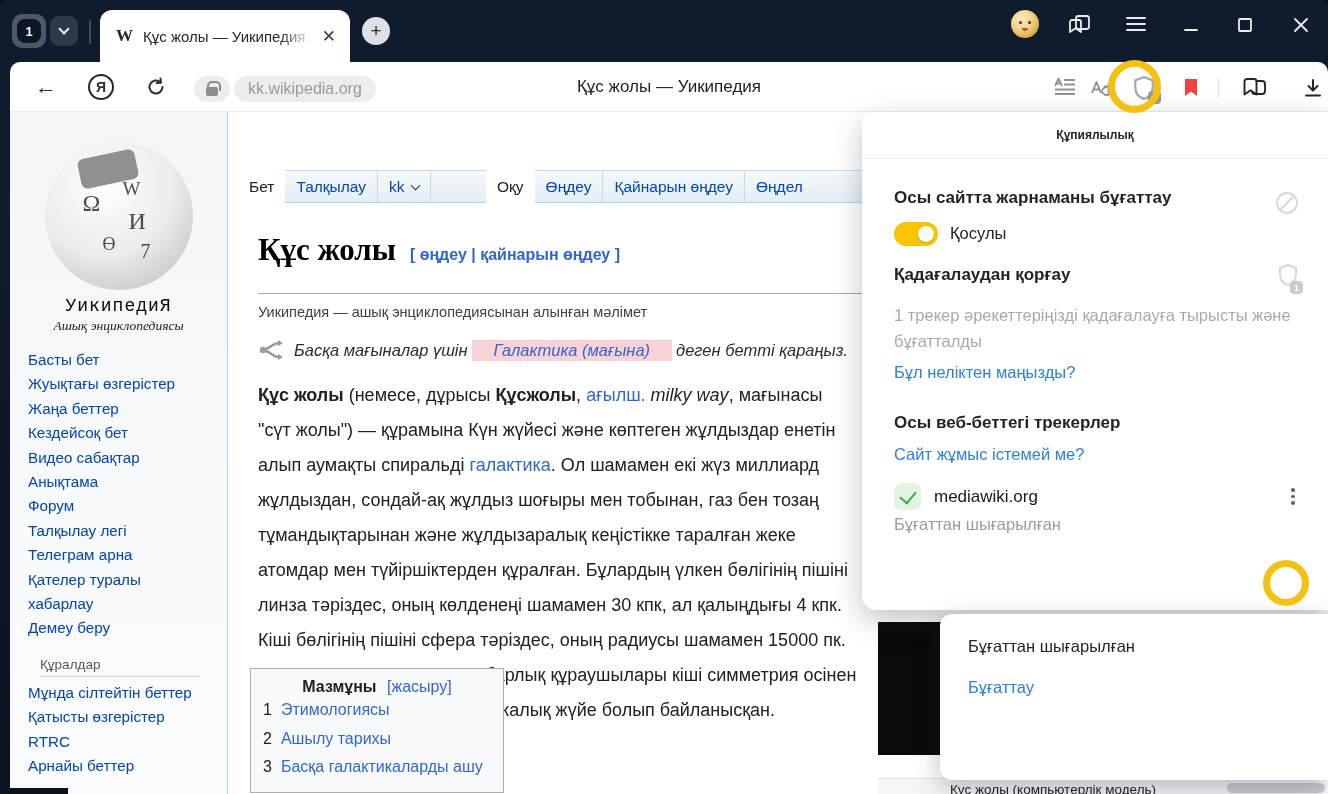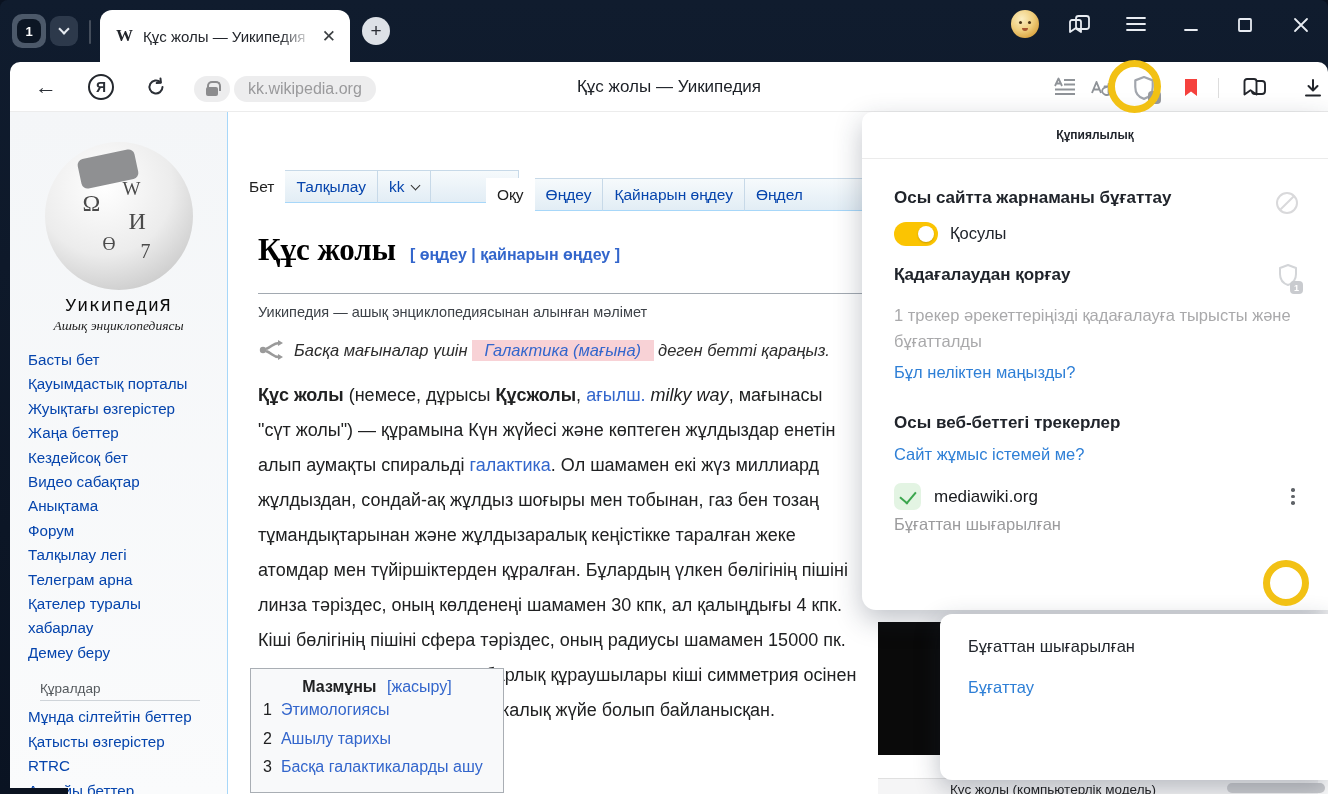--- a/index.html
+++ b/index.html
@@ -53,33 +53,33 @@
   .puzzle-gap{position:absolute;left:34px;top:12px;width:58px;height:30px;background:#8f9092;border-radius:6px;transform:rotate(-12deg)}
   .wp-title{font-family:Liberation Mono, monospace;font-size:18px;color:#0b0b0b;text-align:center;margin-top:6px;letter-spacing:1px}
   .wp-sub{font-family:"Liberation Serif","DejaVu Serif",serif;font-style:italic;font-size:13.5px;color:#222;text-align:center;margin-top:2px}
   .side-nav{margin:14px 0 0 18px;width:178px}
   .side-link{display:block;color:#0645ad;font-size:15.2px;line-height:24.4px;text-decoration:none}
   .tools-head{margin:16px 0 4px 30px;width:160px;color:#54595d;font-size:13.5px;border-bottom:1px solid #cfd4d9;padding-bottom:4px}
 
   .article{position:absolute;left:218px;right:0;top:0;bottom:0;background:#fff}
   .tabrow{position:absolute;top:58px;left:0;right:0;height:33px;font-size:15.5px}
   .tabs-l{position:absolute;left:10px;top:0;display:flex;height:33px}
-  .tabs-r{position:absolute;left:258px;top:8px;display:flex;height:49px}
+  .tabs-r{position:absolute;left:258px;top:0;display:flex;height:49px}
   .wtab{display:flex;align-items:center;padding:0 11px;height:33px;background:linear-gradient(180deg,#f6fafc,#e2edf5);border:1px solid #c7d9e8;border-bottom-color:#a7d7f9;color:#0645ad;white-space:nowrap}
   .wtab + .wtab{border-left:none}
   .wtab.active{background:#fff;border:none;color:#222}
   .wtab.empty{width:88px}
   .wtab.clip{padding-right:96px}
   .chev{width:7px;height:7px;border-right:1.8px solid #333;border-bottom:1.8px solid #333;transform:rotate(45deg);margin:-3px 0 0 7px}
   .a-title{position:absolute;left:30px;top:120px;font-family:"Liberation Serif","DejaVu Serif",serif;font-size:31px;color:#000}
   .a-edit{font-family:"Liberation Sans","DejaVu Sans",sans-serif;font-size:16px;color:#3366cc;margin-left:14px}
   .a-rule{position:absolute;left:30px;right:0;top:181px;border-top:1px solid #a2a9b1}
   .a-tagline{position:absolute;left:30px;top:192px;font-size:14.5px;color:#3d4248}
   .hatnote{position:absolute;left:30px;top:227px;font-style:italic;font-size:16.5px;color:#2c2c2c;display:flex;align-items:center}
-  .hl{background:#f8d2d6;color:#3366cc;padding:1px 13px;margin:0 4px}
+  .hl{background:#f8d2d6;color:#3366cc;padding:1px 22px;margin:0 4px}
   .a-par{position:absolute;left:30px;top:266px;width:602px;font-size:18px;line-height:35px;color:#202122}
   .a-par .b{font-weight:bold}
   .a-par .i{font-style:italic}
   .wlink{color:#3366cc}
   .toc{position:absolute;left:22px;top:556px;width:254px;border:1px solid #a9aeb4;background:#f8f9fa;padding:9px 12px 10px}
   .toc-head{text-align:center;font-size:16px;color:#202122}
   .toc-head .b{font-weight:bold}
   .toc-head .wlink{margin-left:6px}
   .toc-item{display:flex;font-size:16px;line-height:28.5px}
   .toc-num{color:#202122;margin-right:9px}
@@ -242,21 +242,20 @@
         <span style="left:38px;top:48px;font-size:24px">Ω</span>
         <span style="left:78px;top:36px;font-size:19px">W</span>
         <span style="left:84px;top:66px;font-size:24px">И</span>
         <span style="left:58px;top:92px;font-size:18px">Ө</span>
         <span style="left:96px;top:98px;font-size:20px">7</span>
       </div>
       <div class="wp-title">УикипедиЯ</div>
       <div class="wp-sub">Ашық энциклопедиясы</div>
       <nav class="side-nav">
           <a class="side-link">Басты бет</a>
-          <a class="side-link">Қауымдастық порталы</a>
           <a class="side-link">Жуықтағы өзгерістер</a>
           <a class="side-link">Жаңа беттер</a>
           <a class="side-link">Кездейсоқ бет</a>
           <a class="side-link">Видео сабақтар</a>
           <a class="side-link">Анықтама</a>
           <a class="side-link">Форум</a>
           <a class="side-link">Талқылау легі</a>
           <a class="side-link">Телеграм арна</a>
           <a class="side-link">Қателер туралы хабарлау</a>
           <a class="side-link">Демеу беру</a>

